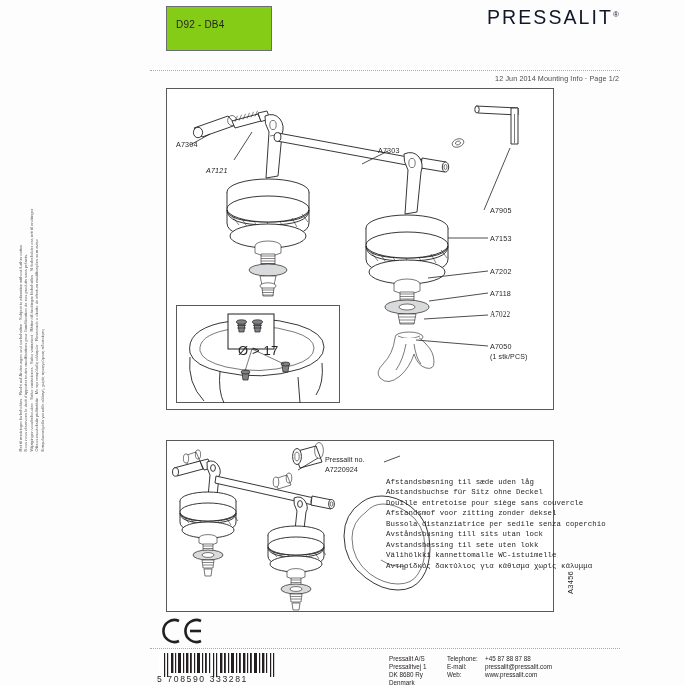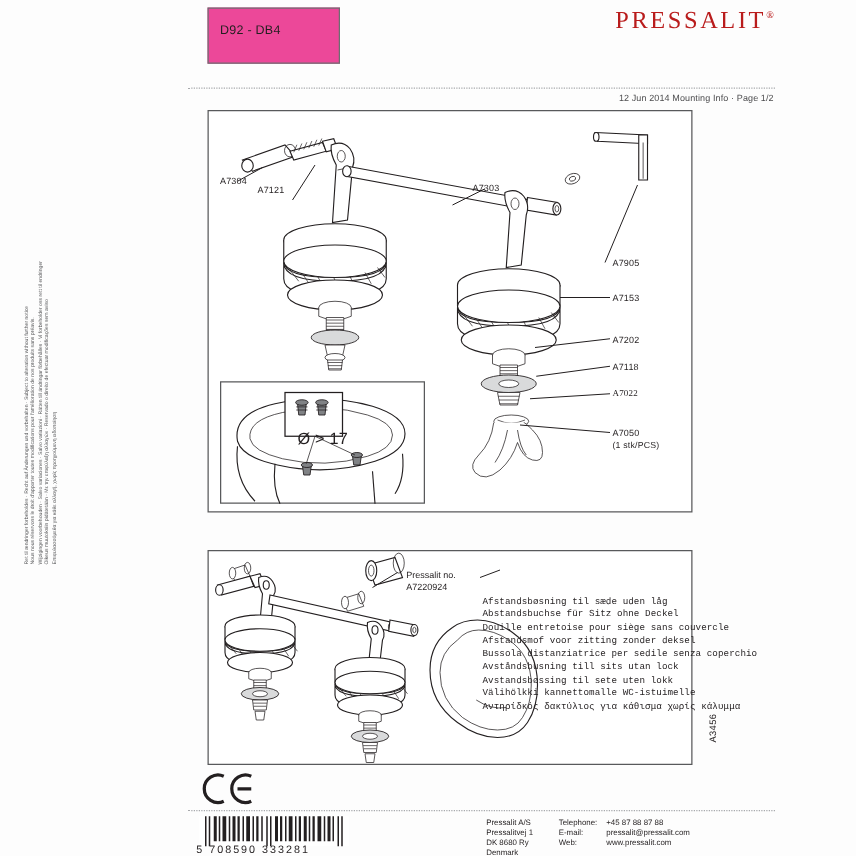--- a/index.html
+++ b/index.html
@@ -18,37 +18,37 @@
     left: 0; top: 0; width: 685px; height: 685px;
     background: #fdfdfd;
   }
 
   
   #model-box {
     position: absolute;
     left: 166px; top: 6px;
     width: 106px; height: 45px;
     border: 1px solid #6d6e71;
-    background: #ec4899;
+    background: #84cc16;
     box-sizing: border-box;
   }
   #model-box .model-text {
     position: absolute;
     left: 9px; top: 12px;
     font-size: 10px;
     letter-spacing: .2px;
     color: #231f20;
   }
   #brand {
     position: absolute;
     right: 66px; top: 6px;
     font-size: 19.5px;
     letter-spacing: 2.1px;
-    color: #b91c1c;
-    font-family: Liberation Serif, serif;
+    color: #0f172a;
+    font-family: Liberation Sans, sans-serif;
     font-weight: 400;
   }
   #brand .reg {
     font-size: 8px;
     vertical-align: super;
     letter-spacing: 0;
   }
   .dotted-rule {
     position: absolute;
     border-top: 1px dotted #a7a9ac;
@@ -307,21 +307,21 @@
       <path d="M318 122 L344 60"></path>
       <path d="M322 150 L282 150"></path>
       <path d="M322 183 L262 190"></path>
       <path d="M322 205 L263 213"></path>
       <path d="M322 227 L258 231"></path>
       <path d="M322 258 L250 252"></path>
     </g>
   </svg>
 
   <div class="callout" style="left:176px; top:140px;">A7304</div>
-  <div class="callout" style="left:206px; top:147px;">A7121</div>
+  <div class="callout" style="left:206px; top:166px;font-style:italic;">A7121</div>
   <div class="callout" style="left:378px; top:146px;text-align:center;">A7303</div>
   <div class="callout" style="left:490px; top:206px;">A7905</div>
   <div class="callout" style="left:490px; top:234px;">A7153</div>
   <div class="callout" style="left:490px; top:267px;">A7202</div>
   <div class="callout" style="left:490px; top:289px;">A7118</div>
   <div class="callout" style="left:490px; top:311px;font-family:Liberation Serif, serif;">A7022</div>
   <div class="callout" style="left:490px; top:342px;">
     <span>A7050</span>
     <span class="sub">(1 stk/PCS)</span>
   </div>

